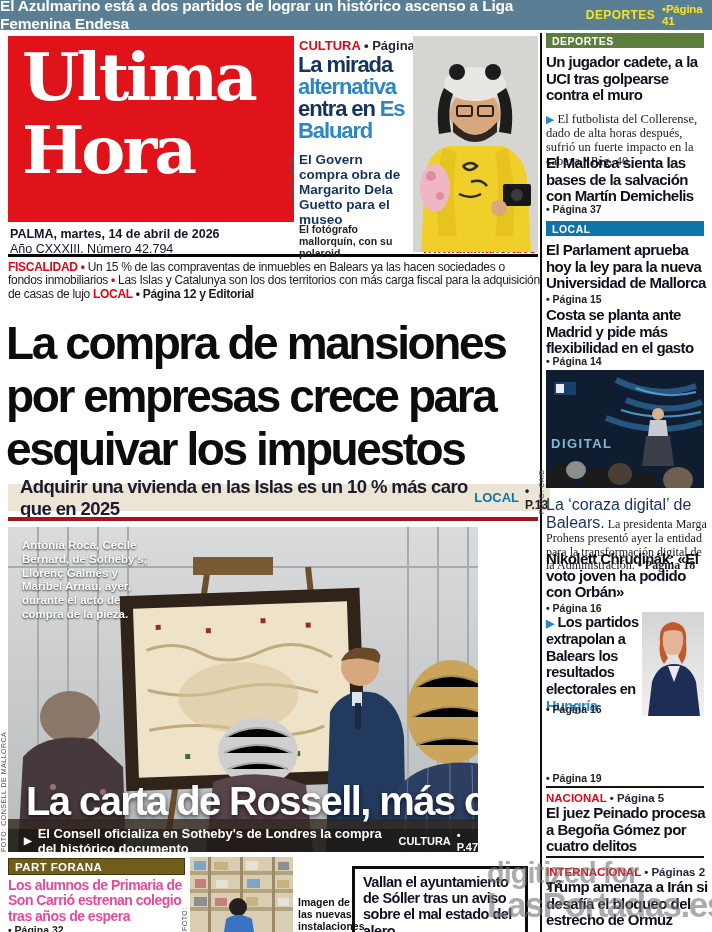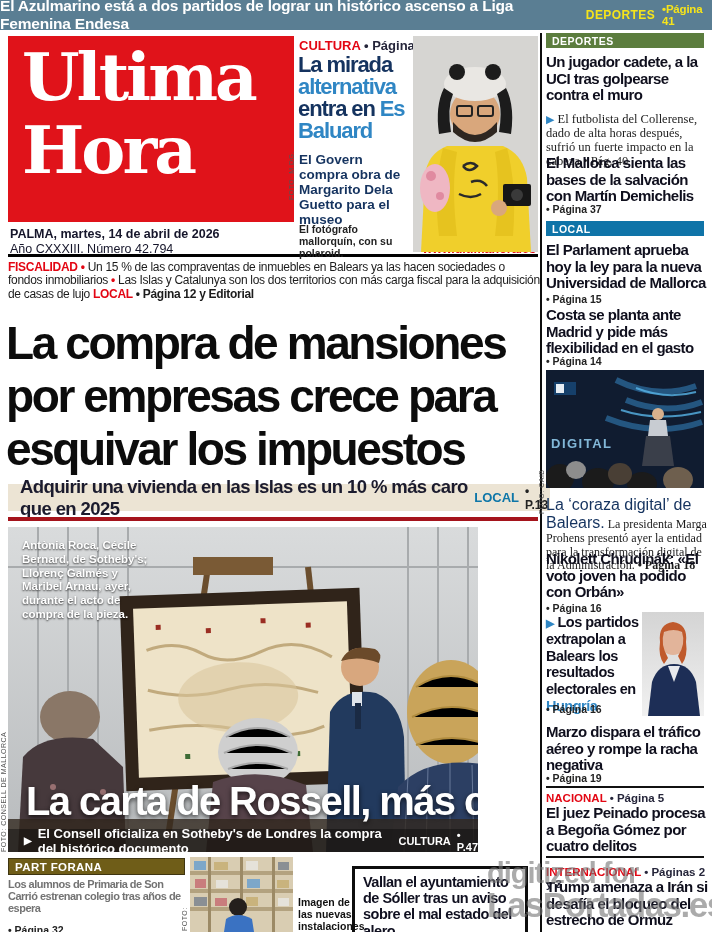--- a/index.html
+++ b/index.html
@@ -67,22 +67,22 @@
            background:rgba(8,8,8,.45);color:#fff;display:flex;align-items:center;
            gap:6px;padding-left:16px;box-sizing:border-box;font-size:13px;font-weight:700;}
   .mpStrip .tag{font-size:11px;font-weight:800;}
   .mpStrip .pg{font-size:11px;}
   .mCred{left:0px;top:772px;height:80px;}
 
   
   .pfBar{left:8px;top:858px;width:177px;height:17px;background:#6f5d18;border:1px solid #3f3510;
          color:#fff;font-weight:800;font-size:11.5px;display:flex;align-items:center;
          padding-left:6px;box-sizing:border-box;letter-spacing:.4px;}
-  .b1T{left:8px;top:878px;width:182px;font-weight:800;font-size:11px;line-height:1.1;
-       letter-spacing:-0.5px;color:#737373;}
+  .b1T{left:8px;top:878px;width:182px;font-weight:800;font-size:14px;line-height:1.1;
+       letter-spacing:-0.5px;color:#ec4899;}
   .b1P{left:8px;top:924px;font-weight:700;font-size:10.5px;color:#222;}
   .bPhoto{left:190px;top:857px;width:103px;height:75px;overflow:hidden;}
   .bCred{left:181px;top:893px;height:38px;}
   .bCap{left:298px;top:896px;width:56px;font-weight:800;font-size:10.5px;line-height:1.15;color:#111;}
   .vBox{left:352px;top:866px;width:176px;height:80px;border:3px solid #0d0d0d;
         padding:5px 8px;box-sizing:border-box;}
   .vBox .t{font-weight:800;font-size:14.5px;line-height:1.12;letter-spacing:-0.5px;color:#101020;}
 
   
   .vdiv{left:540px;top:33px;width:2px;height:899px;background:#0d0d0d;}
@@ -385,21 +385,20 @@
         </defs>
       <rect width="62" height="104" fill="url(#pg)"></rect>
       <path d="M6 104 L10 70 Q16 52 32 52 Q48 52 54 70 L58 104 Z" fill="#1d2e56"></path>
       <path d="M26 54 L32 70 L38 54 Z" fill="#e8eaee"></path>
       <circle cx="31" cy="30" r="13" fill="#e2b49a"></circle>
       <path d="M18 30 Q16 12 31 10 Q46 12 44 30 Q46 44 40 52 L36 44 Q44 32 40 20 Q32 16 22 20 Q18 32 26 46 L22 52 Q16 44 18 30 Z" fill="#c05a2c"></path>
     </svg>
   </div>
   <div class="abs rP" style="top:703px;">• Página 16</div>
 
-  <div class="abs rT" style="top:724px;">Marzo dispara el tráfico aéreo y rompe la racha negativa</div>
   <div class="abs rP" style="top:772px;">• Página 19</div>
 
   <div class="abs rDiv" style="top:786px;"></div>
   <div class="abs rLbl" style="top:792px;">
     <span class="red">NACIONAL</span><span> • Página 5</span>
   </div>
   <div class="abs rT" style="top:805px;width:166px;">El juez Peinado procesa a Begoña Gómez por cuatro delitos</div>
 
   <div class="abs rDiv" style="top:856px;"></div>
   <div class="abs rLbl" style="top:866px;">

